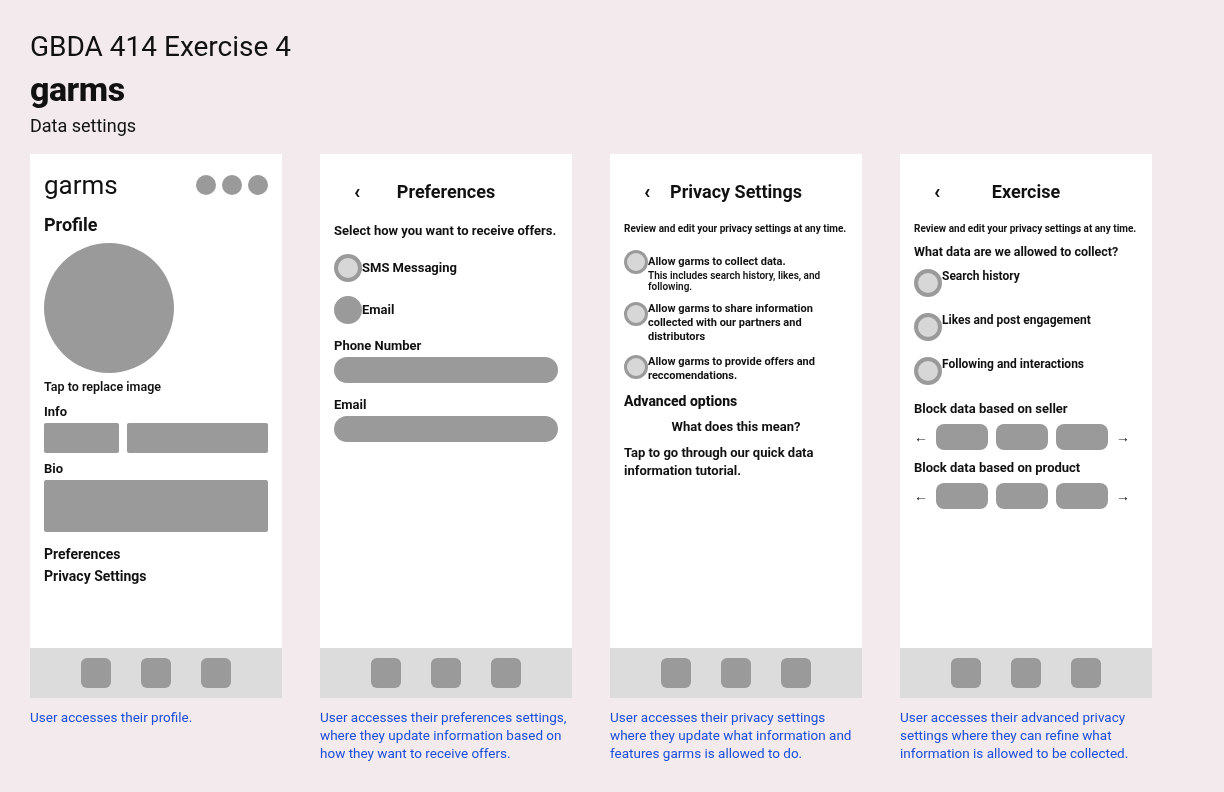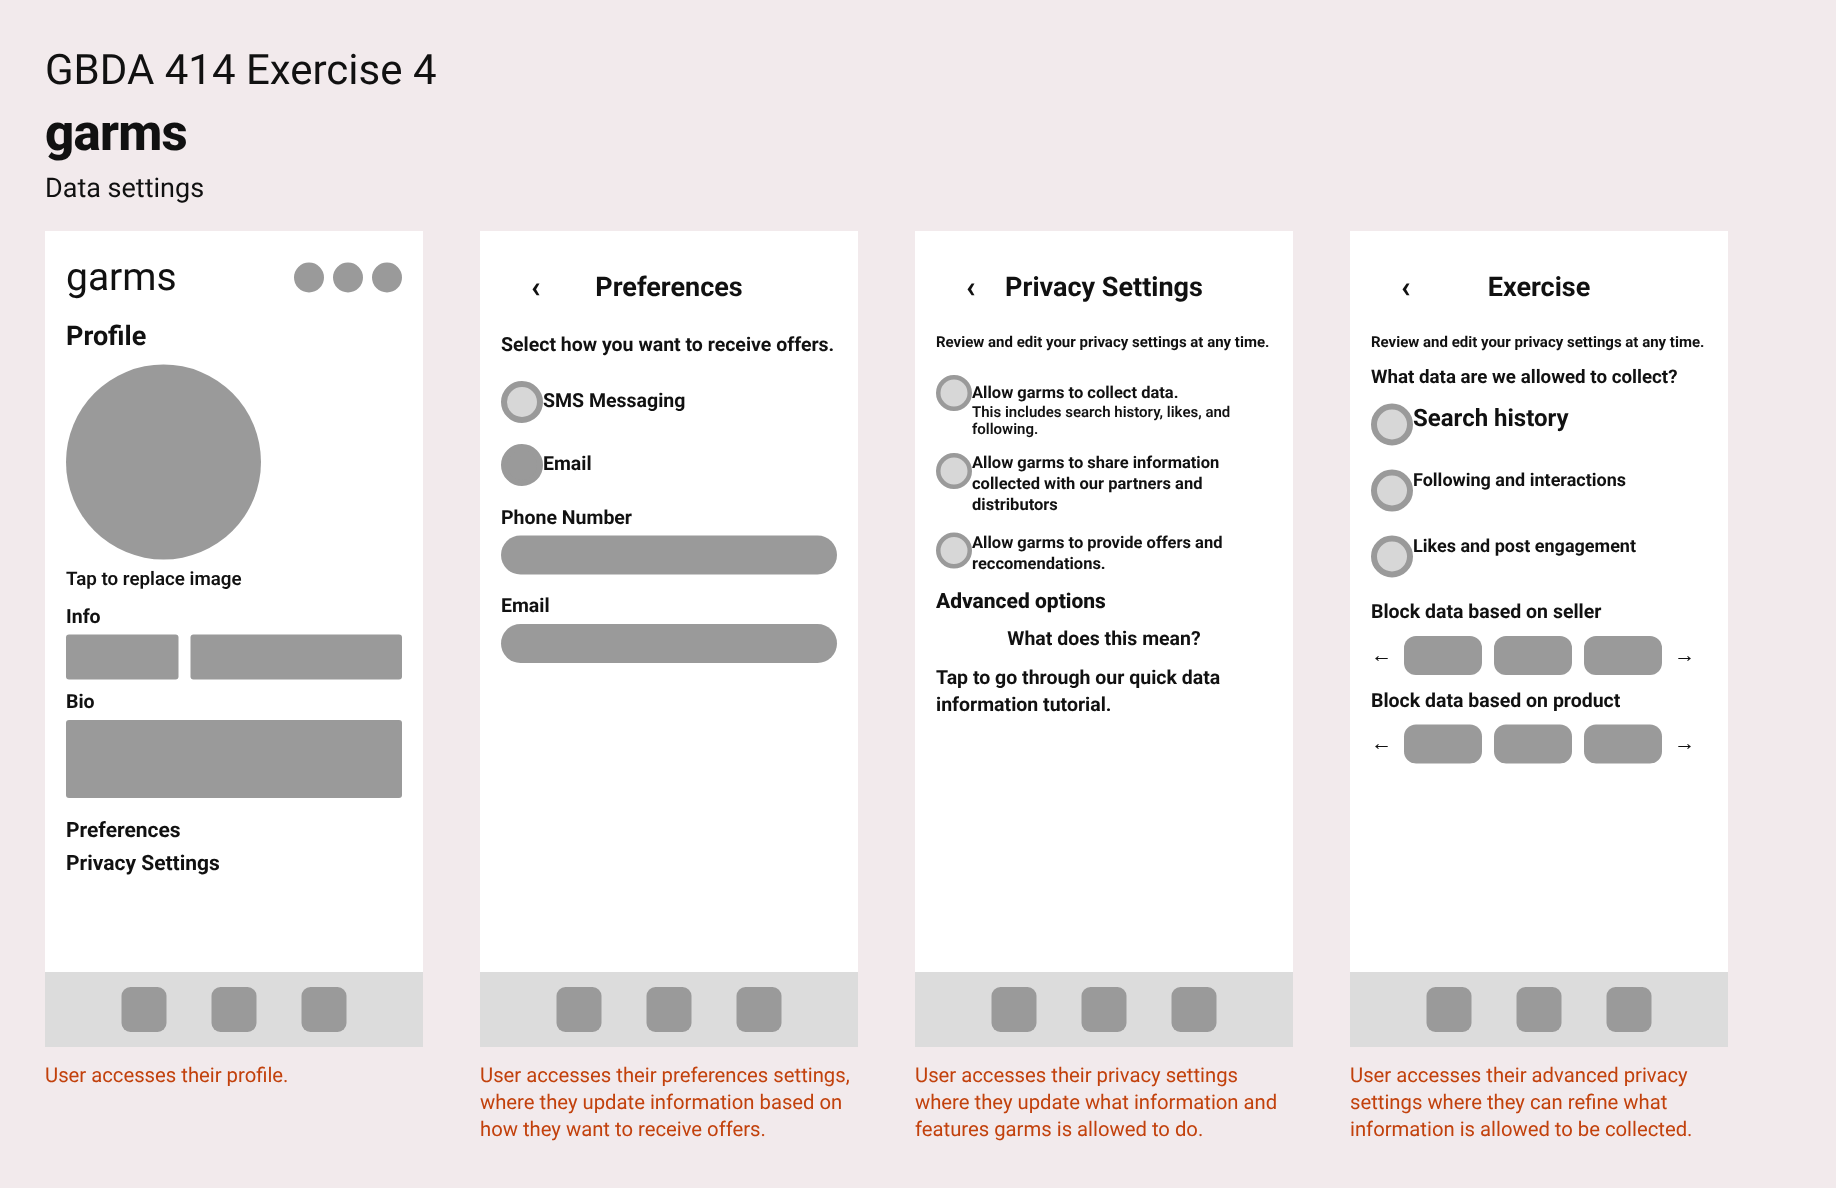--- a/index.html
+++ b/index.html
@@ -48,21 +48,21 @@
   }
   .footer-blob {
     width: 30px; height: 30px;
     background: #9a9a9a;
     border-radius: 6px;
   }
   .caption {
     font-size: 13.5px;
     line-height: 1.35;
     margin-top: 10px;
-    color: #c2410c;
+    color: #1d4ed8;
   }
 
   
   .brand-row { display:flex; justify-content:space-between; align-items:center; margin-bottom:14px;}
   .brand { font-size: 26px; font-weight:400; letter-spacing:0; }
   .dot-row { display:flex; gap:6px; }
   .dot { width:20px; height:20px; border-radius:50%; background:#9a9a9a; }
   .section-title { font-size:18px; font-weight:700; margin-bottom:8px; }
   .avatar-wrap { display:flex; flex-direction:column; align-items:flex-start; margin-bottom:10px;}
   .avatar { width:130px; height:130px; border-radius:50%; background:#9a9a9a; }
@@ -235,29 +235,29 @@
       <div class="phone-body">
         <div class="screen-nav">
           <span class="back">‹</span>
           <span class="title">Exercise</span>
         </div>
         <div class="screen-help sm" style="margin-bottom:8px;">Review and edit your privacy settings at any time.</div>
         <div class="sub-q">What data are we allowed to collect?</div>
 
         <div class="opt-row tight" style="margin-bottom:16px;">
           <div class="radio"></div>
-          <div class="opt-label" style="font-size:16px;">Search history</div>
+          <div class="opt-label" style="font-size:12px;">Search history</div>
         </div>
         <div class="opt-row tight" style="margin-bottom:16px;">
           <div class="radio"></div>
+          <div class="opt-label" style="font-size:12px;">Likes and post engagement</div>
+        </div>
+        <div class="opt-row tight" style="margin-bottom:16px;">
+          <div class="radio"></div>
           <div class="opt-label" style="font-size:12px;">Following and interactions</div>
-        </div>
-        <div class="opt-row tight" style="margin-bottom:16px;">
-          <div class="radio"></div>
-          <div class="opt-label" style="font-size:12px;">Likes and post engagement</div>
         </div>
 
         <div class="block-heading">Block data based on seller</div>
         <div class="chip-row">
           <span class="arrow">←</span>
           <div class="chip"></div>
           <div class="chip"></div>
           <div class="chip"></div>
           <span class="arrow">→</span>
         </div>

